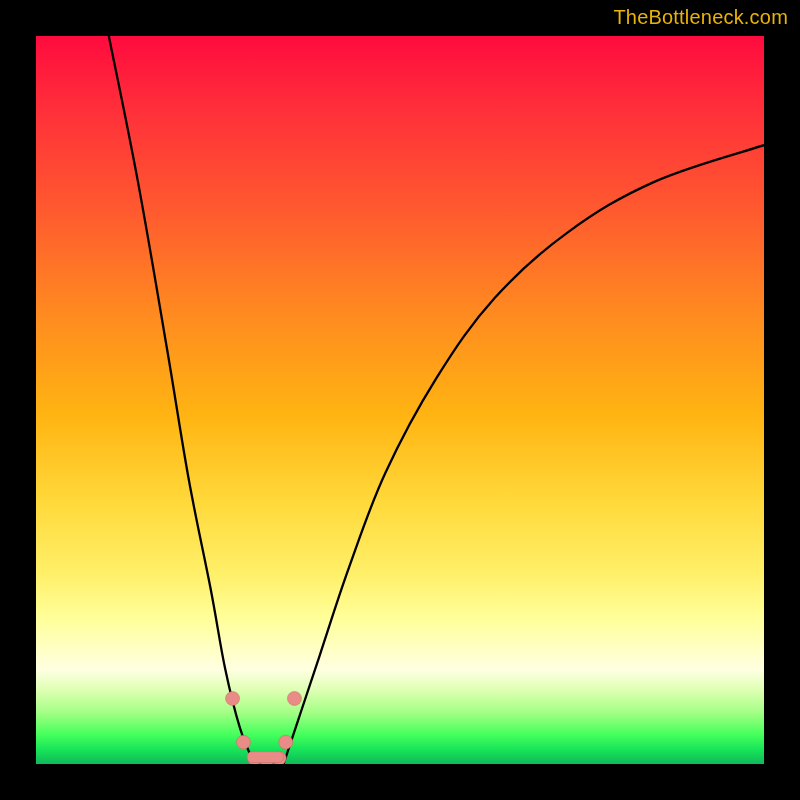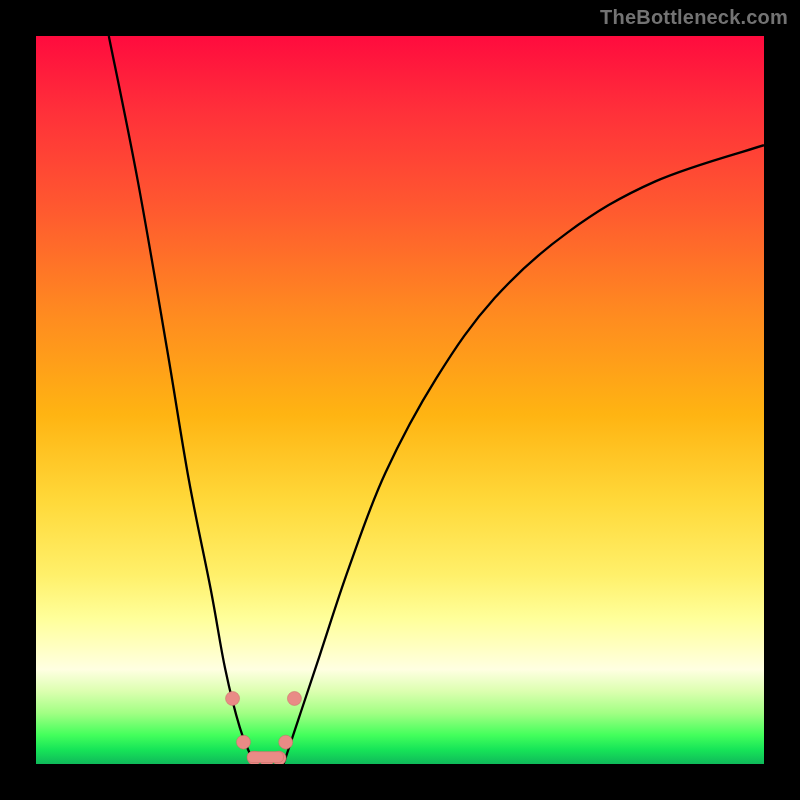--- a/index.html
+++ b/index.html
@@ -47,23 +47,23 @@
     position: absolute;
     left: 0;
     top: 0;
     width: 728px;
     height: 728px;
   }
   .attribution {
     position: absolute;
     top: 6px;
     right: 12px;
-    color: #737373;
+    color: #eab308;
     font-size: 20px;
-    font-weight: 700;
+    font-weight: 400;
     letter-spacing: 0.2px;
     user-select: none;
   }
 </style>
 </head>
 <body>
 
 <div class="frame">
   <div class="plot">
     <svg class="curve-svg" viewBox="0 0 728 728" preserveAspectRatio="none">

